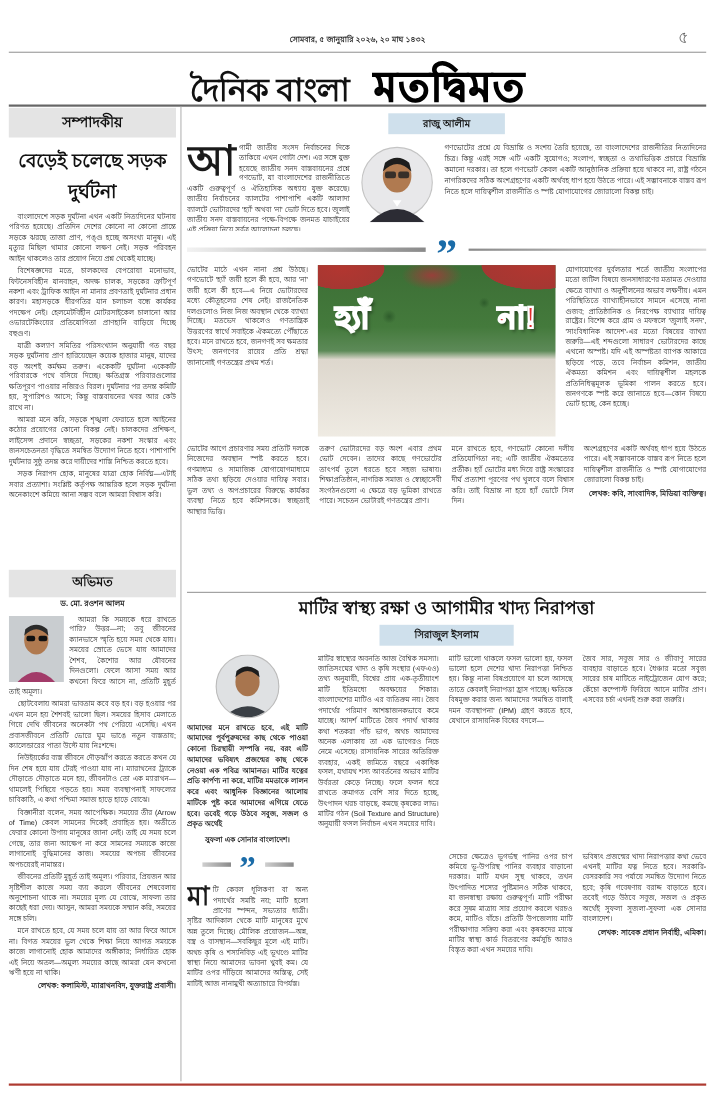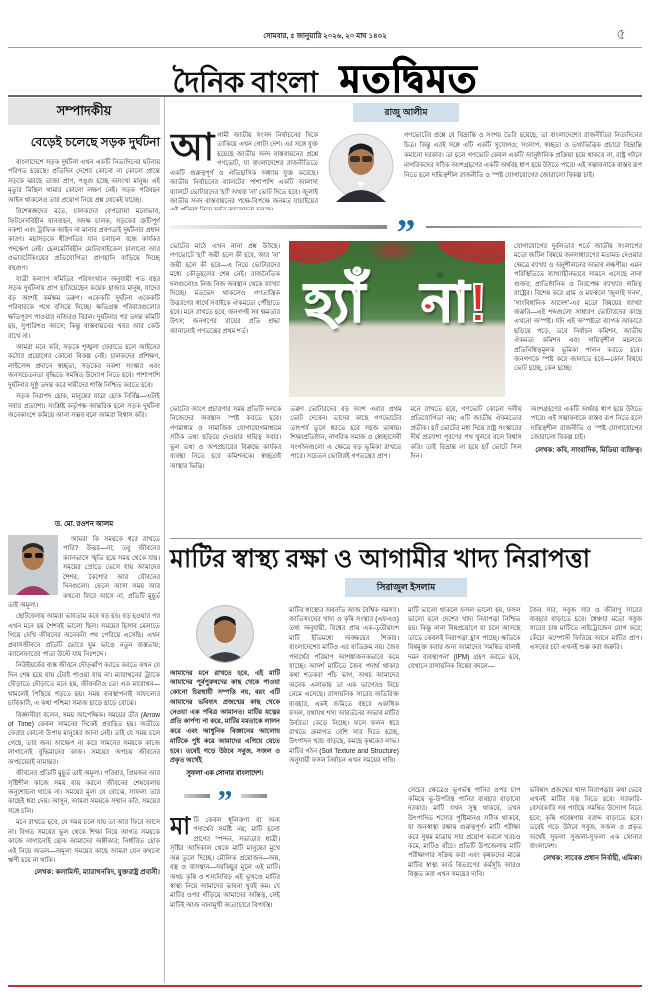--- a/index.html
+++ b/index.html
@@ -19,21 +19,21 @@
   
   .sec-box{background:#e4e4e4;text-align:center;font-weight:bold;padding:3px 0;}
   .byline-box{display:block;margin:5px auto 0;width:max-content;background:#cfe0ec;
               font-size:9px;font-weight:bold;padding:2px 32px;}
   .body-txt{font-size:6.5px;line-height:1.45;text-align:justify;color:#1a1a1a;}
   .body-txt p{margin:0 0 2px;text-indent:8px;}
   .sign{font-size:6.8px;font-weight:bold;text-align:right;margin-top:3px;}
   
   #editorial{position:absolute;left:8px;top:98px;width:152px;}
   .ed-box{font-size:13px;}
-  .ed-head{font-size:12px;font-weight:bold;text-align:right;margin:8px 0 4px;}
+  .ed-head{font-size:17px;font-weight:bold;text-align:center;margin:8px 0 4px;}
   .ed-body{height:334px;overflow:hidden;}
   #opinion{position:absolute;left:8px;top:518px;width:152px;}
   .op-box{font-size:11.5px;}
   .op-head{font-size:11.5px;font-weight:bold;text-align:center;margin:6px 0 2px;}
   .op-byline{font-size:7px;font-weight:bold;text-align:center;margin-bottom:4px;}
   .op-body{height:386px;overflow:hidden;}
   .op-photo{float:left;width:50px;height:60px;margin:1px 5px 2px 0;background:#cfd3d6;overflow:hidden;}
   
   #main-art{position:absolute;left:170px;top:98px;width:472px;}
   .m-head{font-size:21px;font-weight:bold;text-align:center;line-height:1.1;}
@@ -52,30 +52,30 @@
   .mid-col-l{width:110px;flex:none;}
   .mid-col-r{flex:1;}
   .yesno{width:216px;flex:none;position:relative;overflow:hidden;
     background:
       radial-gradient(ellipse 70px 34px at 10% 2%, #b23630 0%, #a53732 55%, rgba(0,0,0,0) 56%),
       radial-gradient(ellipse 90px 40px at 92% 0%, #b23630 0%, #a53732 55%, rgba(0,0,0,0) 56%),
       radial-gradient(ellipse 46px 22px at 48% 6%, #97403a 0%, rgba(0,0,0,0) 60%),
       radial-gradient(circle 9px at 30% 30%, #2e5c2b 0%, rgba(0,0,0,0) 70%),
       radial-gradient(circle 7px at 70% 22%, #2e5c2b 0%, rgba(0,0,0,0) 70%),
       linear-gradient(180deg,#3c6e35 0%,#447a3c 36%,#5d8a58 50%,#ddd7cd 55%,#efebe3 100%);}
-  .yes,.no{position:absolute;top:34px;font-weight:900;font-size:54px;line-height:1;
+  .yes,.no{position:absolute;top:34px;font-weight:900;font-size:28px;line-height:1;
            -webkit-text-stroke:2px #fff;text-shadow:2px 3px 3px rgba(0,0,0,.45);}
   .yes{left:16px;color:#1f9643;}
   .no{right:18px;color:#df2b2b;}
   .bot-row{display:flex;gap:9px;height:118px;overflow:hidden;margin-top:7px;}
   .bcol{flex:1;}
   .hdiv{position:absolute;left:170px;top:538px;width:472px;border-top:1px solid #999;}
   
   #soil{position:absolute;left:170px;top:545px;width:472px;}
-  .s-head{font-size:25px;font-weight:bold;text-align:left;line-height:1.1;}
+  .s-head{font-size:16px;font-weight:bold;text-align:center;line-height:1.1;}
   .s-body{display:flex;gap:9px;margin-top:8px;height:388px;}
   .s-col1{width:110px;flex:none;overflow:hidden;}
   .s-photo{width:56px;height:56px;border-radius:50%;margin:0 auto 5px;background:#d8d8d8;
            overflow:hidden;border:1px solid #bbb;}
   .s-quote{font-weight:bold;line-height:1.5;}
   .s-quote-tail{text-align:center;font-weight:bold;font-size:6.6px;margin:2px 0 4px;}
   .quote-div2{display:flex;align-items:center;justify-content:center;gap:8px;height:26px;margin:4px 0 6px;}
   .qline2{width:26px;height:4px;background:linear-gradient(to right,#cfcfcf,#8a8a8a);}
   .qmark2{font-family:"Liberation Serif",serif;font-size:30px;font-weight:900;color:#1b6ca8;line-height:0;margin-top:8px;}
   .dropcap2{float:left;font-size:24px;line-height:.85;font-weight:bold;margin:1px 3px 0 0;}
@@ -116,20 +116,21 @@
     <div class="body-txt ed-body">
       <p>বাংলাদেশে সড়ক দুর্ঘটনা এখন একটি নিত্যদিনের ঘটনায় পরিণত হয়েছে। প্রতিদিন দেশের কোনো না কোনো প্রান্তে সড়কে ঝরছে তাজা প্রাণ, পঙ্গু হচ্ছে অসংখ্য মানুষ। এই মৃত্যুর মিছিল থামার কোনো লক্ষণ নেই। সড়ক পরিবহন আইন থাকলেও তার প্রয়োগ নিয়ে প্রশ্ন থেকেই যাচ্ছে।</p>
       <p>বিশেষজ্ঞদের মতে, চালকদের বেপরোয়া মনোভাব, ফিটনেসবিহীন যানবাহন, অদক্ষ চালক, সড়কের ত্রুটিপূর্ণ নকশা এবং ট্রাফিক আইন না মানার প্রবণতাই দুর্ঘটনার প্রধান কারণ। মহাসড়কে ধীরগতির যান চলাচল বন্ধে কার্যকর পদক্ষেপ নেই। হেলমেটবিহীন মোটরসাইকেল চালানো আর ওভারটেকিংয়ের প্রতিযোগিতা প্রাণহানি বাড়িয়ে দিচ্ছে বহুগুণ।</p>
       <p>যাত্রী কল্যাণ সমিতির পরিসংখ্যান অনুযায়ী গত বছর সড়ক দুর্ঘটনায় প্রাণ হারিয়েছেন কয়েক হাজার মানুষ, যাদের বড় অংশই কর্মক্ষম তরুণ। একেকটি দুর্ঘটনা একেকটি পরিবারকে পথে বসিয়ে দিচ্ছে। ক্ষতিগ্রস্ত পরিবারগুলোর ক্ষতিপূরণ পাওয়ার নজিরও বিরল। দুর্ঘটনার পর তদন্ত কমিটি হয়, সুপারিশও আসে; কিন্তু বাস্তবায়নের খবর আর কেউ রাখে না।</p>
       <p>আমরা মনে করি, সড়কে শৃঙ্খলা ফেরাতে হলে আইনের কঠোর প্রয়োগের কোনো বিকল্প নেই। চালকদের প্রশিক্ষণ, লাইসেন্স প্রদানে স্বচ্ছতা, সড়কের নকশা সংস্কার এবং জনসচেতনতা বৃদ্ধিতে সমন্বিত উদ্যোগ নিতে হবে। পাশাপাশি দুর্ঘটনার সুষ্ঠু তদন্ত করে দায়ীদের শাস্তি নিশ্চিত করতে হবে।</p>
       <p>সড়ক নিরাপদ হোক, মানুষের যাত্রা হোক নির্বিঘ্ন—এটাই সবার প্রত্যাশা। সংশ্লিষ্ট কর্তৃপক্ষ আন্তরিক হলে সড়ক দুর্ঘটনা অনেকাংশে কমিয়ে আনা সম্ভব বলে আমরা বিশ্বাস করি।</p>
     </div>
   </div>
 
   <div id="opinion">
+    <div class="sec-box op-box">অভিমত</div>
     <div class="op-byline">ড. মো. রওশন আলম</div>
     <div class="body-txt op-body">
       <span class="op-photo">
         <svg width="50" height="60" viewBox="0 0 50 60">
           <rect width="50" height="60" fill="#c9cdd0"></rect>
           <ellipse cx="25" cy="22" rx="11" ry="13" fill="#b07a50"></ellipse>
           <path d="M14 18 q11 -12 22 0 l-1 -6 q-10 -8 -20 0 z" fill="#2a2a2a"></path>
           <rect x="16" y="18" width="8" height="5" rx="2" fill="#111"></rect>
           <rect x="27" y="18" width="8" height="5" rx="2" fill="#111"></rect>
           <path d="M8 60 q17 -18 34 0 z" fill="#a23b69"></path>

